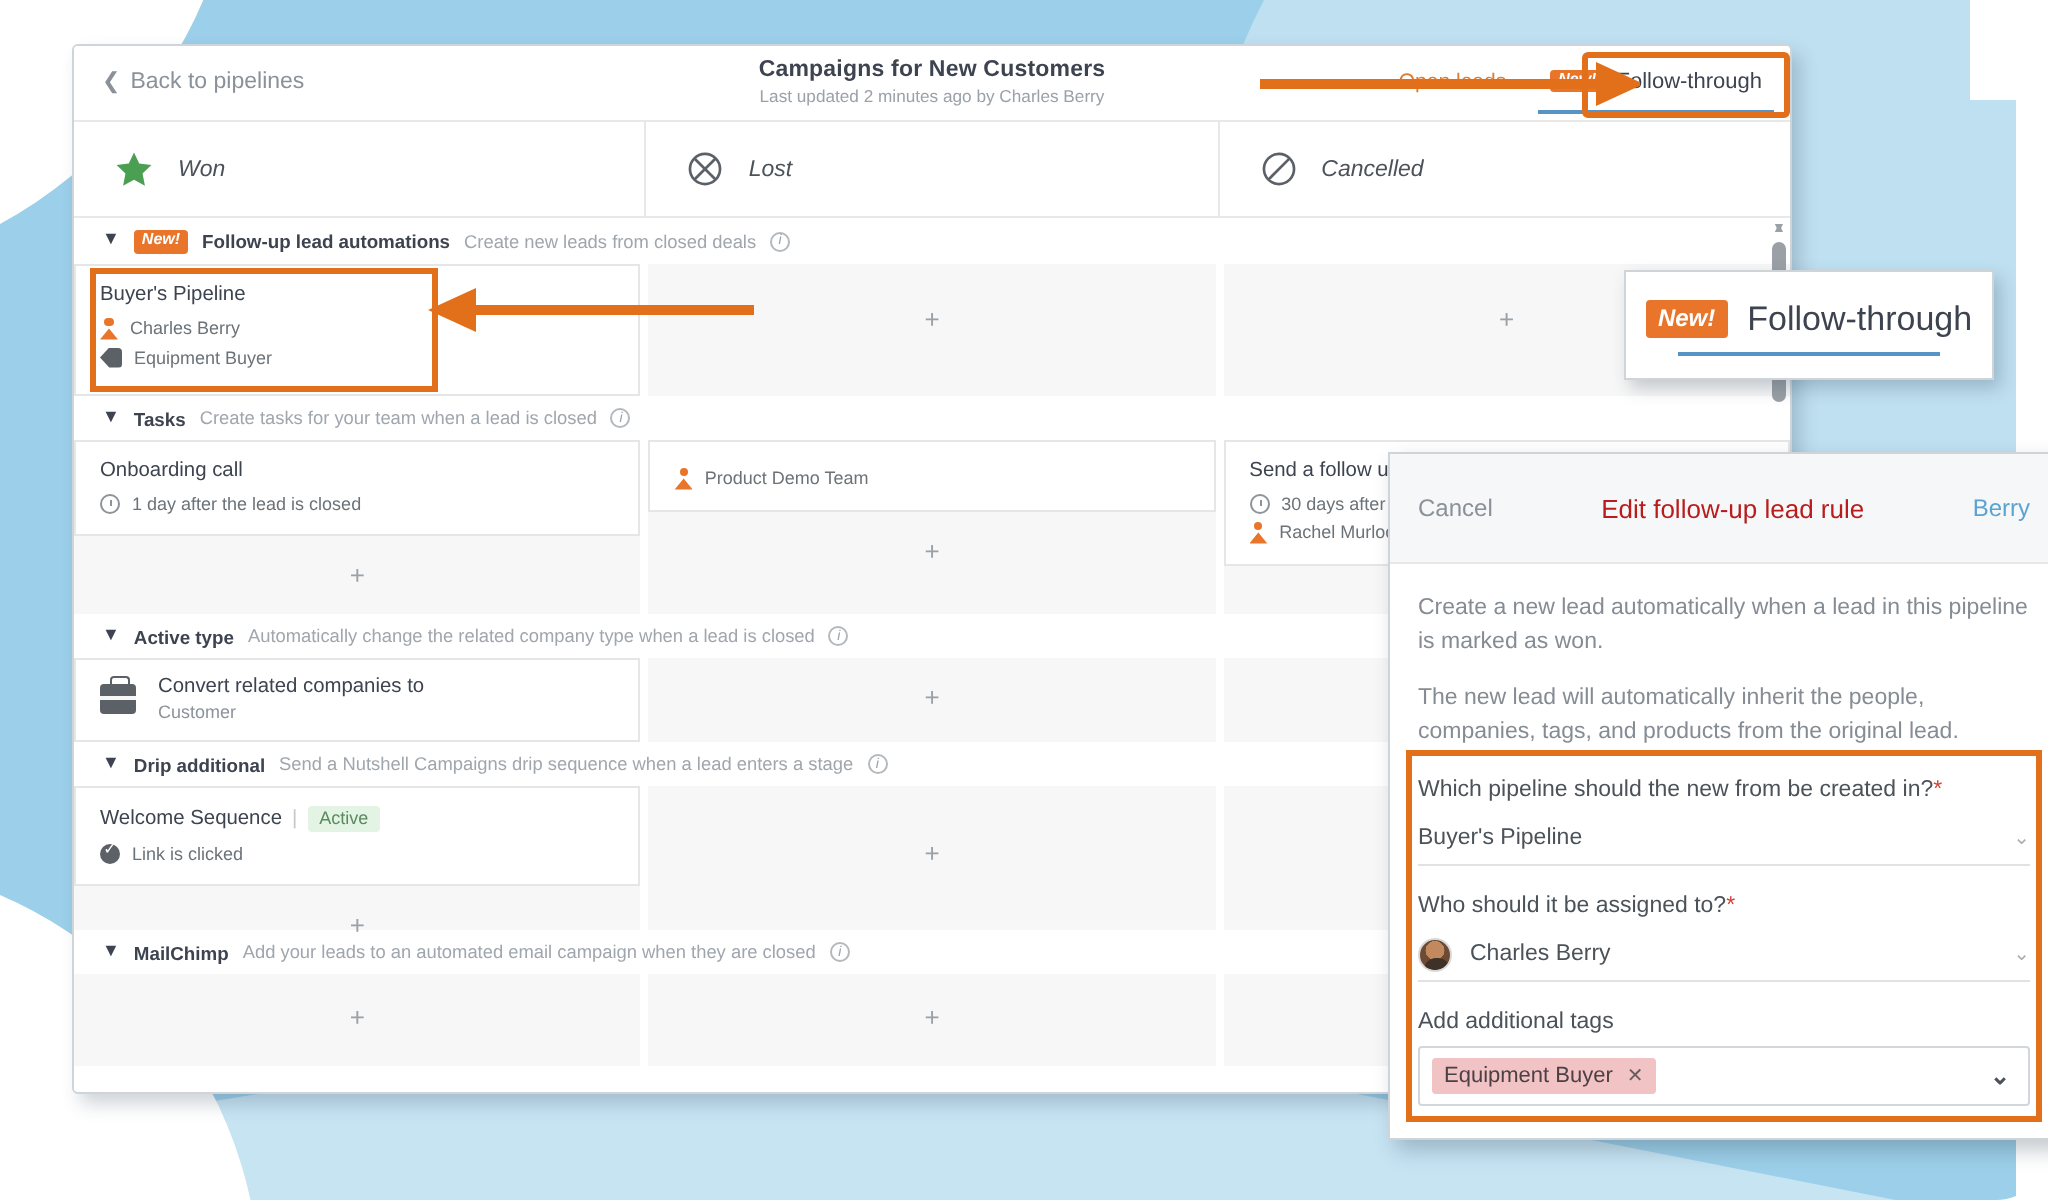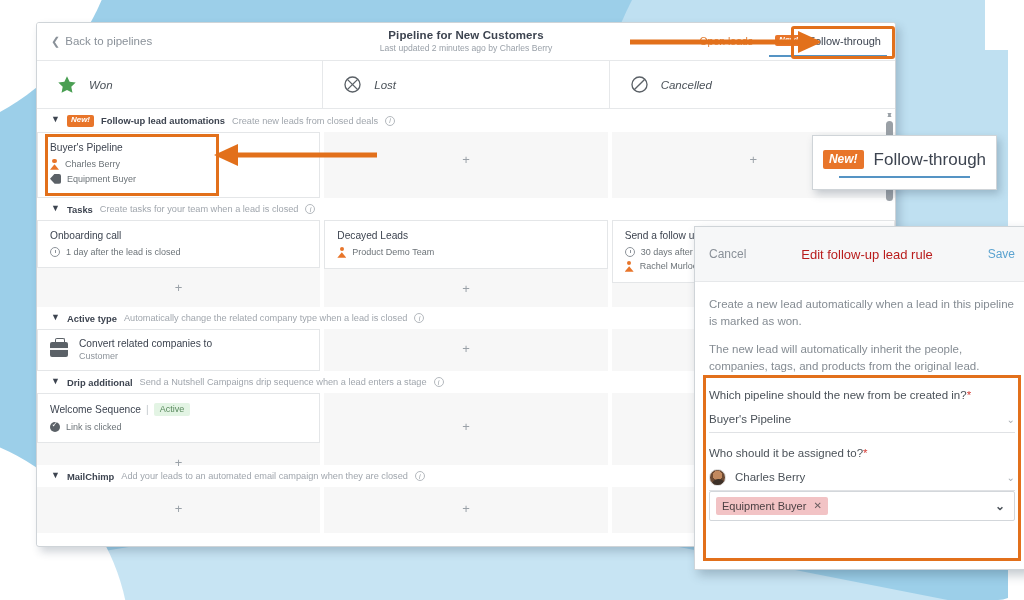--- a/index.html
+++ b/index.html
@@ -274,21 +274,21 @@
 </div>
 
 <div id="app-window">
 
   <div class="app-topbar">
     <div class="back-link">
       <span class="back-chev">❮</span>
       <span>Back to pipelines</span>
     </div>
     <div class="title-wrap">
-      <div class="title-main">Pipeline for New Customers</div>
+      <div class="title-main">Campaigns for New Customers</div>
       <div class="title-sub">Last updated 2 minutes ago by Charles Berry</div>
     </div>
     <div class="topbar-right">
       <div class="open-leads">Open leads</div>
       <div class="ft-tab">
         <span class="newbadge">New!</span>
         <span class="ft-tab-label">Follow-through</span>
       </div>
     </div>
     <div class="hl-tab"></div>
@@ -365,21 +365,20 @@
             <div class="card-title">Onboarding call</div>
             <div class="card-row">
               <span class="icon-clock"></span>
               <span>1 day after the lead is closed</span>
             </div>
           </div>
           <div class="plus">+</div>
         </div>
         <div class="col">
           <div class="card">
-            <div class="card-title">Decayed Leads</div>
             <div class="card-row">
               <span class="icon-person"></span>
               <span>Product Demo Team</span>
             </div>
           </div>
           <div class="plus">+</div>
         </div>
         <div class="col">
           <div class="card">
             <div class="card-title">
@@ -499,21 +498,21 @@
 <div id="callout">
   <span class="co-badge">New!</span>
   <span class="co-label">Follow-through</span>
   <span class="co-underline"></span>
 </div>
 
 <div id="modal">
   <div class="modal-head">
     <span class="modal-cancel">Cancel</span>
     <span class="modal-title">Edit follow-up lead rule</span>
-    <span class="modal-save">Save</span>
+    <span class="modal-save">Berry</span>
   </div>
   <div class="modal-body">
     <p class="modal-p">Create a new lead automatically when a lead in this pipeline is marked as won.</p>
     <p class="modal-p">The new lead will automatically inherit the people, companies, tags, and products from the original lead.</p>
 
     <div class="field-label">
       <span>Which pipeline should the new from be created in?</span><span class="req">*</span>
     </div>
     <div class="select-box">
       <span class="select-val">Buyer's Pipeline</span>
@@ -524,20 +523,21 @@
       <span>Who should it be assigned to?</span><span class="req">*</span>
     </div>
     <div class="select-box">
       <span class="select-val">
         <span class="avatar"></span>
         <span>Charles Berry</span>
       </span>
       <span class="chev-down">⌄</span>
     </div>
 
+    <div class="field-label">Add additional tags</div>
     <div class="tags-box">
       <span class="tag-chip">
         <span>Equipment Buyer</span>
         <span class="tag-x">✕</span>
       </span>
       <span class="chev-down-bold">⌄</span>
     </div>
   </div>
   <div class="hl-modal"></div>
 </div>

